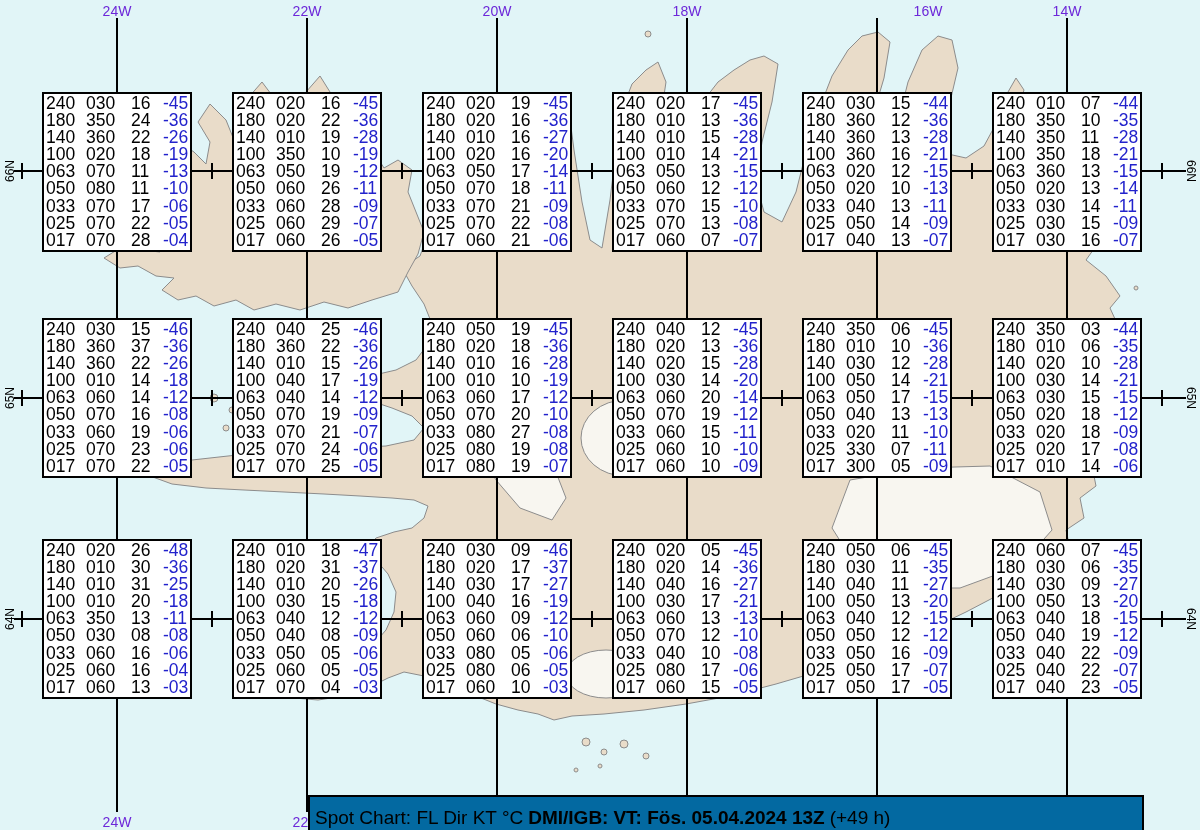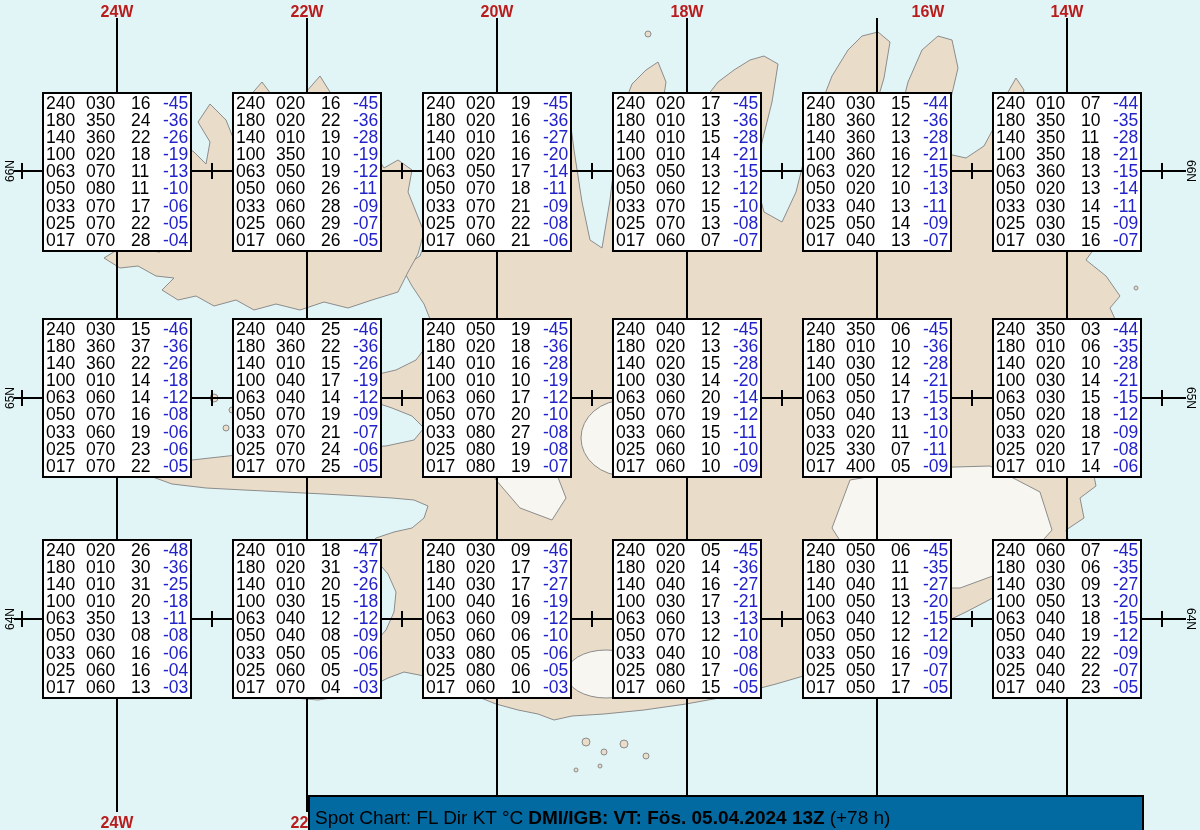--- a/index.html
+++ b/index.html
@@ -5,21 +5,21 @@
   html,body{margin:0;padding:0;background:#fff;}
   .canvas{position:relative;width:1200px;height:830px;background:var(--ocean,#E1F5F7);
           outline:1px solid #222;overflow:hidden;font-family:"Liberation Sans",sans-serif;}
   svg.map{position:absolute;left:0;top:0;}
   .land{fill:var(--land,#E9DCC9);stroke:var(--coastline,#8C8C8C);stroke-width:1;}
   .glacier{fill:var(--glacier,#F8F6F0);stroke:var(--coastline,#8C8C8C);stroke-width:1;}
   .lake{fill:var(--ocean,#E1F5F7);stroke:var(--coastline,#8C8C8C);stroke-width:1;}
   .meridian{position:absolute;width:2px;top:18px;height:794px;background:var(--grid_line,#000);}
   .parallel{position:absolute;height:2px;left:14px;width:1172px;background:var(--grid_line,#000);}
   .tick{position:absolute;width:2px;height:16px;background:var(--grid_line,#000);}
-  .lon-label{position:absolute;font-size:16px;color:#b91c1c;transform:translateX(-50%);white-space:nowrap;font-weight:bold;}
+  .lon-label{position:absolute;font-size:14px;color:#6d28d9;transform:translateX(-50%);white-space:nowrap;}
   .lat-label{position:absolute;font-size:12px;color:#000;white-space:nowrap;}
   .lat-left{transform:translate(-50%,-50%) rotate(-90deg);}
   .lat-right{transform:translate(-50%,-50%) rotate(90deg);}
   .spot-box{position:absolute;width:150px;height:160px;box-sizing:border-box;
             background:var(--box_background,#fff);border:2px solid #000;
             padding:1px 0 0 2px;font-size:17.5px;line-height:17.1px;white-space:nowrap;}
   .spot-row{display:flex;}
   .cell{display:inline-block;color:var(--data_text,#000);}
   .cell.fl{width:40px;}
   .cell.dir{width:45px;}
@@ -720,21 +720,21 @@
           <span class="cell tmp">-10</span>
         </div>
         <div class="spot-row">
           <span class="cell fl">025</span>
           <span class="cell dir">330</span>
           <span class="cell spd">07</span>
           <span class="cell tmp">-11</span>
         </div>
         <div class="spot-row">
           <span class="cell fl">017</span>
-          <span class="cell dir">400</span>
+          <span class="cell dir">300</span>
           <span class="cell spd">05</span>
           <span class="cell tmp">-09</span>
         </div>
       </div>
       <div class="spot-box" style="left: 992px; top: 318px;">
         <div class="spot-row">
           <span class="cell fl">240</span>
           <span class="cell dir">350</span>
           <span class="cell spd">03</span>
           <span class="cell tmp">-44</span>
@@ -1123,15 +1123,15 @@
           <span class="cell spd">23</span>
           <span class="cell tmp">-05</span>
         </div>
       </div>
     </div>
 
   <div class="caption">
     <span class="cap">Spot Chart: FL Dir KT °C</span>
     <span class="cap bold">DMI/IGB:</span>
     <span class="cap bold">VT: Fös. 05.04.2024 13Z</span>
-    <span class="cap">(+78 h)</span>
+    <span class="cap">(+49 h)</span>
   </div>
 </div>
 
 </body></html>

